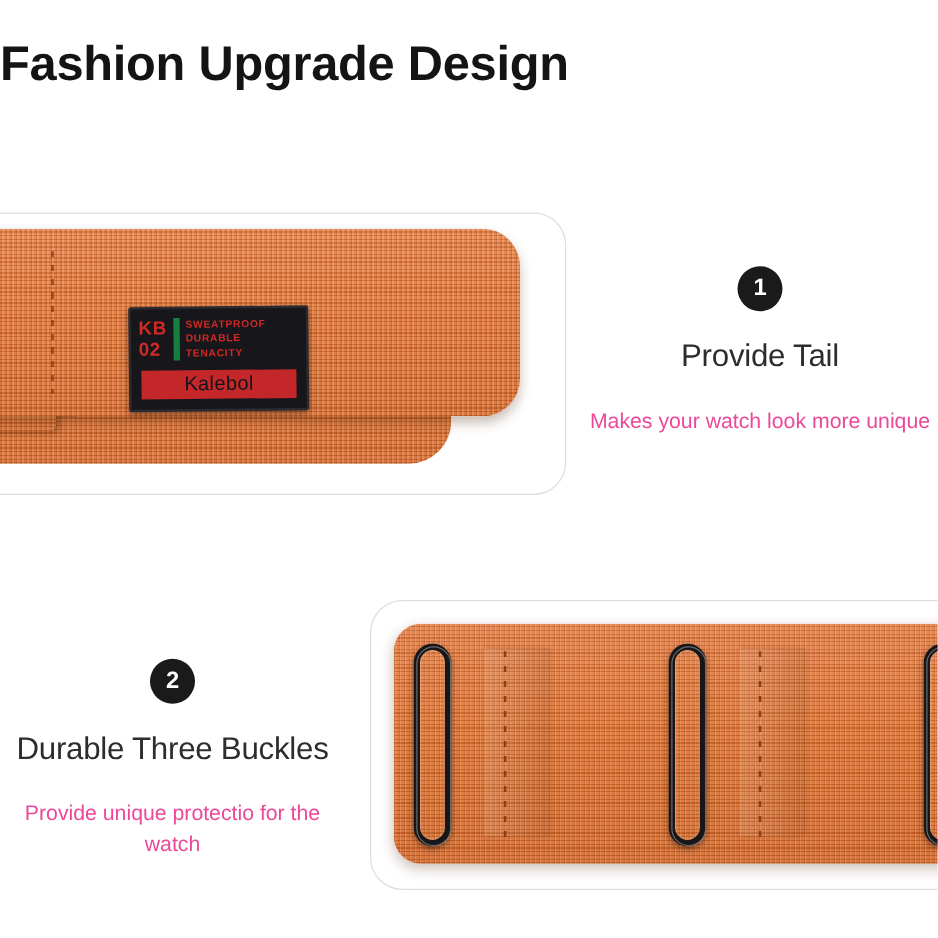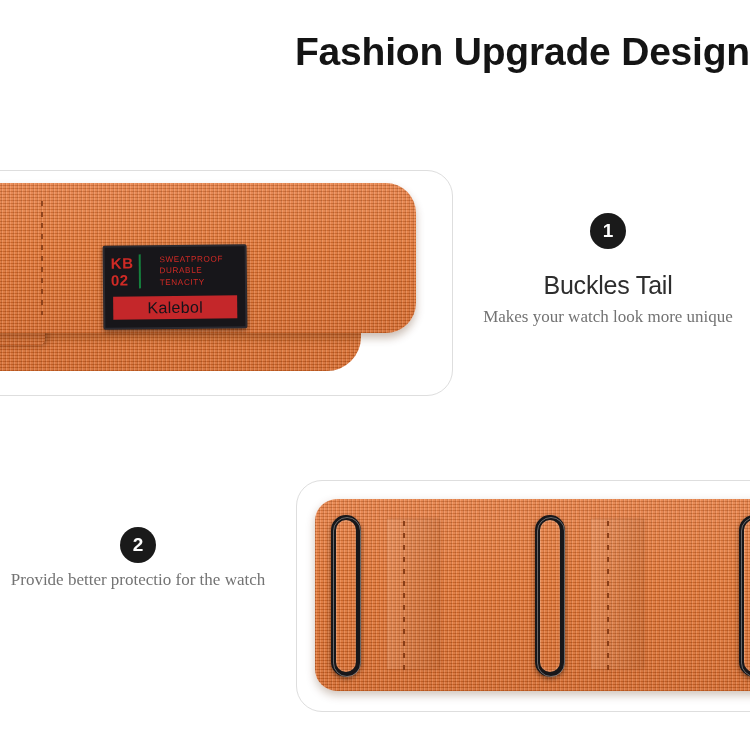--- a/index.html
+++ b/index.html
@@ -14,21 +14,21 @@
     overflow: hidden;
     position: relative;
   }
 
   
   .page-title {
     position: absolute;
     top: 30px;
     left: 0;
     width: 750px;
-    text-align: right;
+    text-align: left;
     font-size: 39px;
     font-weight: bold;
     color: #141414;
     letter-spacing: -0.2px;
   }
 
   
   .photo-card {
     position: absolute;
     background: #ffffff;
@@ -141,30 +141,30 @@
     padding: 4px 5px 0 6px;
     height: 44px;
     box-sizing: border-box;
   }
   .label-code {
     color: #cf2a25;
     font-size: 15px;
     font-weight: bold;
     line-height: 17px;
     letter-spacing: 0.5px;
-    border-right: 2px solid #15803d;
+    border-right: 5px solid #15803d;
     padding-right: 5px;
   }
   .label-feats {
     color: #cf2a25;
     font-size: 8.2px;
-    font-weight: normal;
+    font-weight: bold;
     line-height: 11.5px;
     letter-spacing: 0.6px;
-    padding-left: 19px;
+    padding-left: 5px;
   }
   .label-brandbar {
     position: absolute;
     left: 8px;
     bottom: 8px;
     width: 124px;
     height: 23px;
     background: #c4272a;
     display: flex;
     align-items: center;
@@ -246,25 +246,24 @@
     margin: 0 auto;
     text-align: center;
   }
   .feature-heading {
     margin-top: 22px;
     font-size: 25px;
     color: #2d2d2d;
     letter-spacing: -0.2px;
   }
   .feature-body {
-    margin-top: 4px;
+    margin-top: 24px;
     font-size: 17px;
     line-height: 25px;
-    color: #737373;
-    font-family: Liberation Serif, serif;
+    color: #ec4899;
   }
 </style>
 </head>
 <body>
 
 <div class="page-title">Fashion Upgrade Design</div>
 
 <div class="photo-card card-top">
 
   <div class="strap strap-under"></div>
@@ -290,27 +289,28 @@
       <div>TENACITY</div>
     </div>
   </div>
   <div class="label-brandbar">
     <span>Kalebol</span>
   </div>
 </div>
 
 <div class="feature feature-1">
   <div class="badge">1</div>
-  <div class="feature-heading">Buckles Tail</div>
+  <div class="feature-heading">Provide Tail</div>
   <div class="feature-body">Makes your watch look more unique</div>
 </div>
 
 <div class="feature feature-2">
   <div class="badge">2</div>
-  <div class="feature-body">Provide better protectio for the watch</div>
+  <div class="feature-heading">Durable Three Buckles</div>
+  <div class="feature-body">Provide unique protectio for the watch</div>
 </div>
 
 <div class="photo-card card-bottom">
 
   <div class="strap strap-buckles">
 
     <div class="keeper-band" style="left:72px;  top:20px;"></div>
     <div class="keeper-stitch" style="left:88px; top:22px;"></div>
     <div class="buckle" style="left:16px; top:16px;"></div>
 

